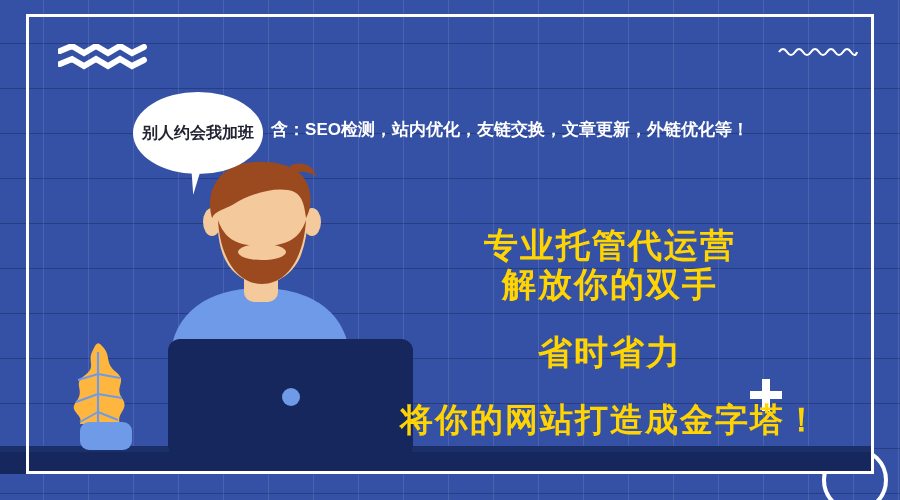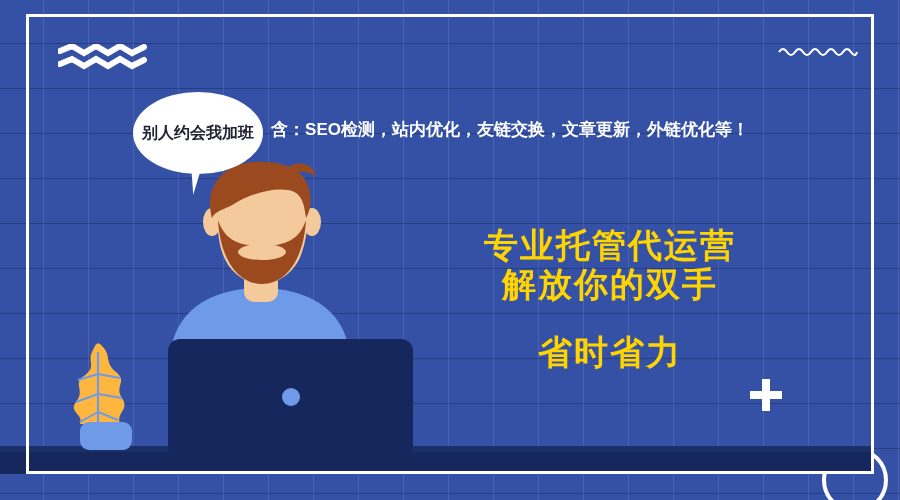--- a/index.html
+++ b/index.html
@@ -172,14 +172,15 @@
   </div>
 
   <div id="frame"></div>
 
 
   <div id="subline">含：SEO检测，站内优化，友链交换，文章更新，外链优化等！</div>
 
   <div class="sell" id="sell-0">专业托管代运营</div>
   <div class="sell" id="sell-1">解放你的双手</div>
   <div class="sell" id="sell-2">省时省力</div>
+  <div class="sell" id="sell-3">将你的网站打造成金字塔！</div>
 
 </div>
 
 </body></html>

